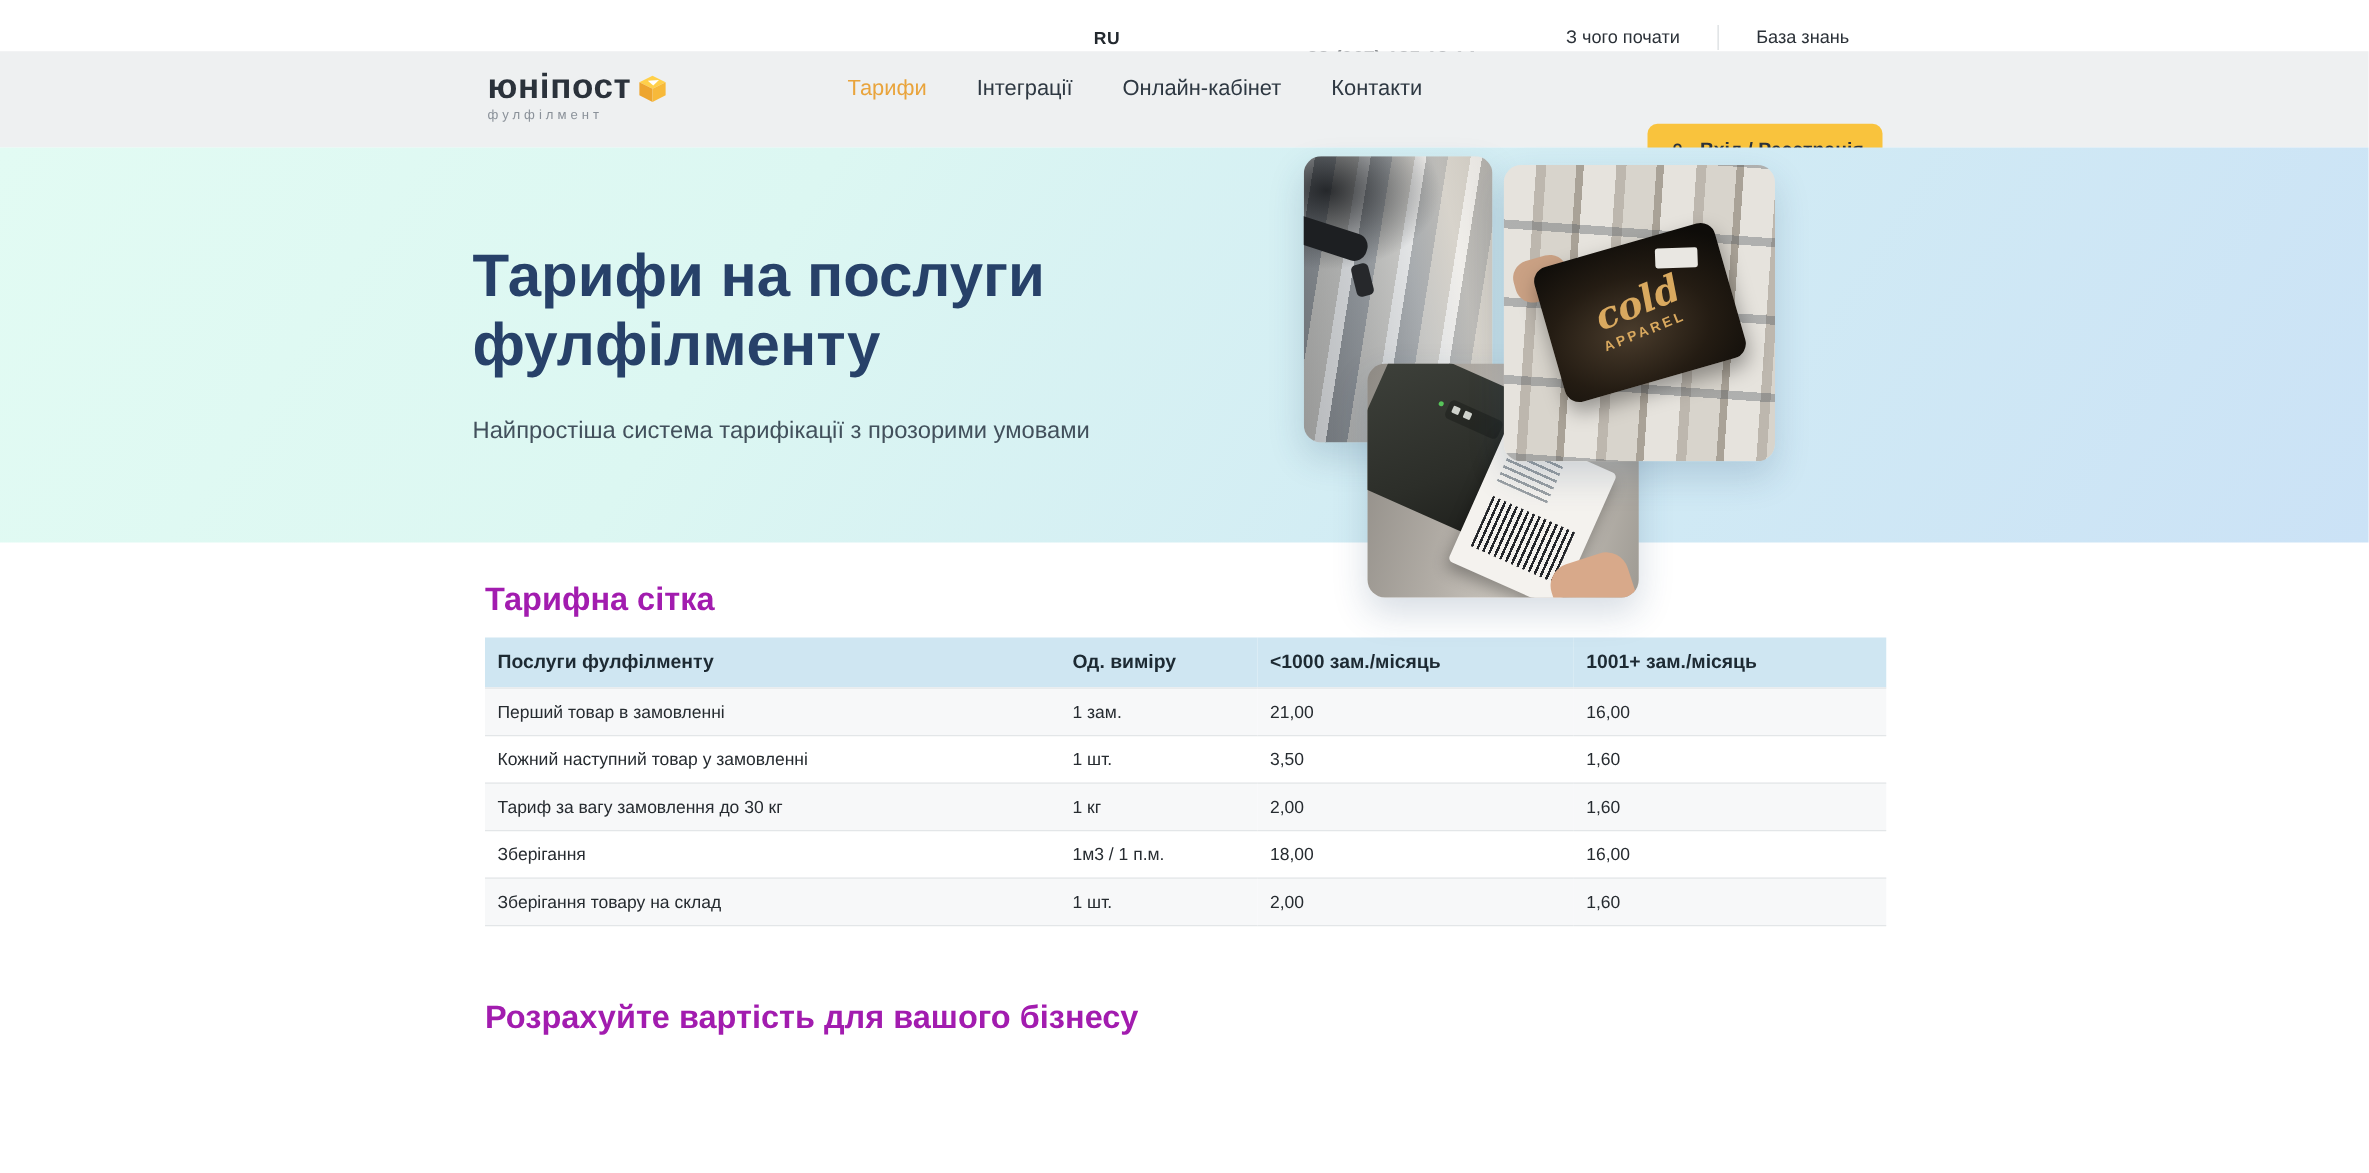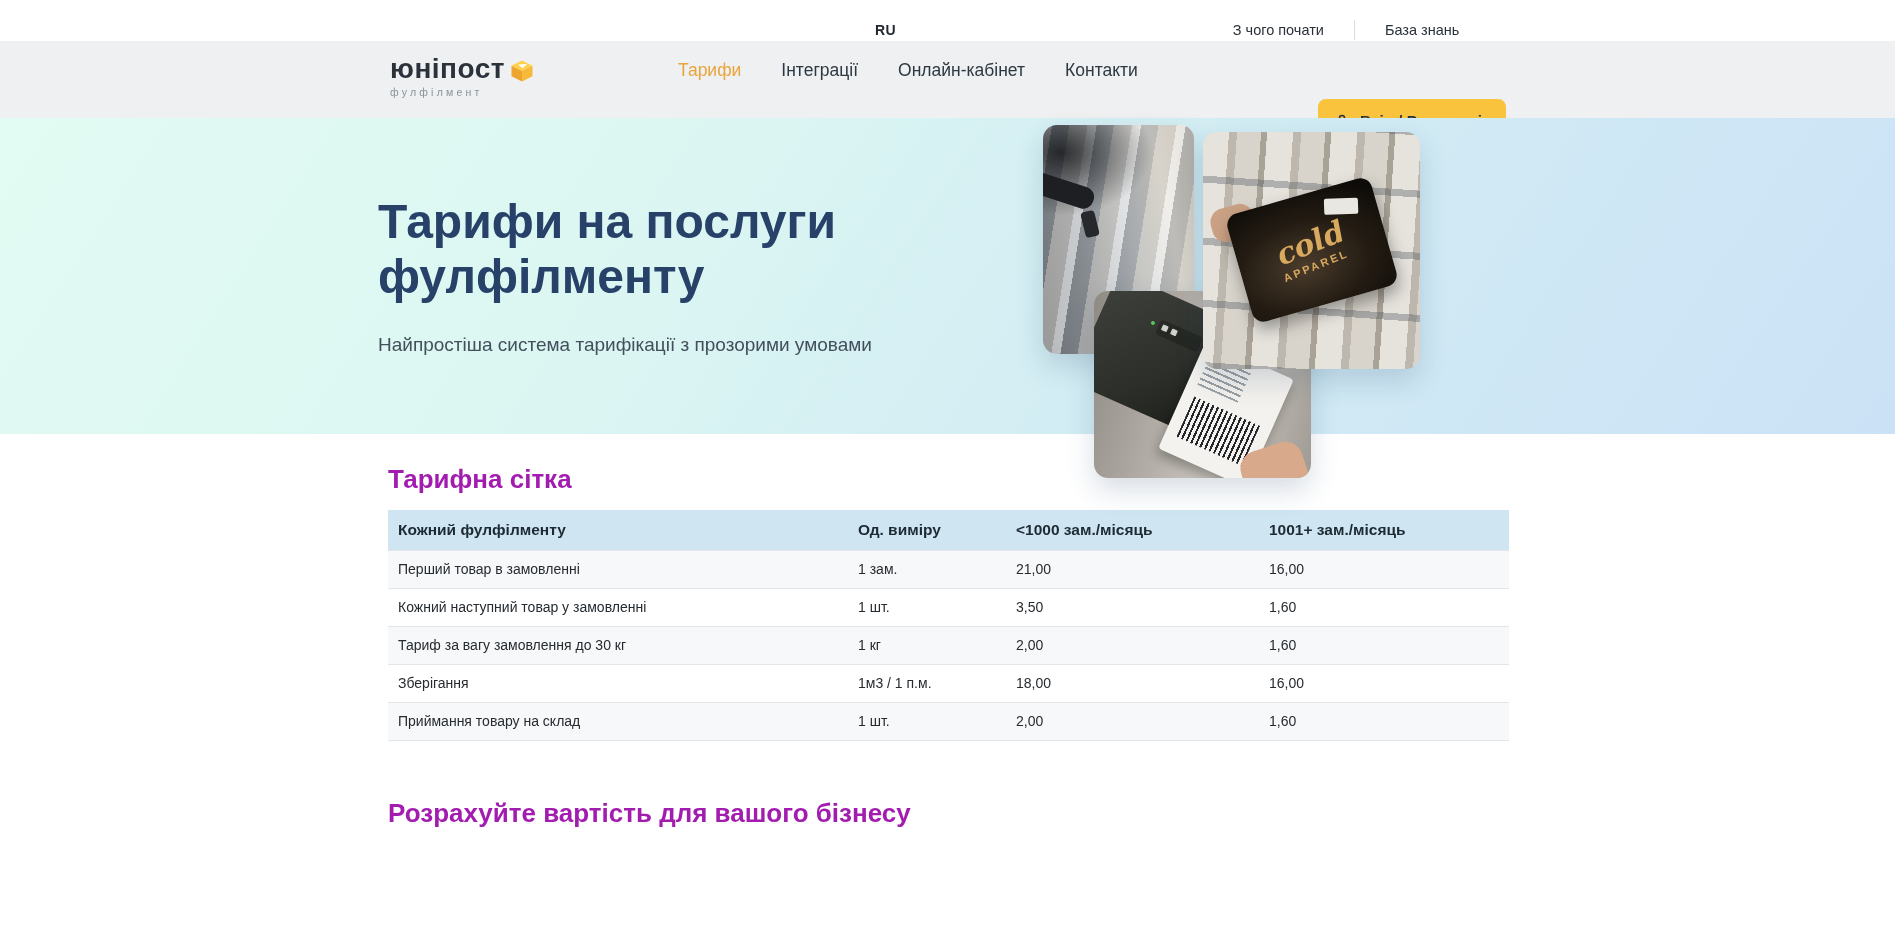--- a/index.html
+++ b/index.html
@@ -7,21 +7,21 @@
               font-family:"Liberation Sans", sans-serif; }
 
   
   .topbar { height:41px; background:#ffffff; position:relative; }
   .topbar-inner { position:absolute; left:875px; top:15px; height:30px;
                   display:flex; align-items:center;text-align:center; }
   .lang { font-size:14px; font-weight:700; color:#23292f; letter-spacing:.5px; cursor:pointer; }
   .phone-wrap { display:flex; align-items:center; margin-left:112px; cursor:pointer;margin-top:36px; }
   .phone-wrap svg { width:17px; height:17px; margin-right:11px; }
   .phone-number { font-size:16px; font-weight:600; color:#23292f; }
-  .top-links { display:flex; align-items:center; margin-left:52px; }
+  .top-links { display:flex; align-items:center; margin-left:72px; }
   .top-link { font-size:14.5px; color:#2b3138; cursor:pointer; }
   .top-divider { width:1px; height:20px; background:#d9dde0; margin:0 30px; }
 
   
   .header { height:77px; background:#eef0f1; position:relative; }
   .logo { position:absolute; left:390px; top:14px; cursor:pointer; }
   .logo-row { display:flex; align-items:flex-end; }
   .logo-name { font-size:28px; font-weight:800; color:#2b323b; letter-spacing:.5px; line-height:1; }
   .logo-cube { width:24px; height:24px; margin-left:5px; margin-top:-4px; }
   .logo-tagline { font-size:10.5px; color:#8a9199; letter-spacing:3.2px; margin-top:3px; }
@@ -193,21 +193,21 @@
 
   <table>
     <colgroup>
         <col class="c1">
         <col class="c2">
         <col class="c3">
         <col class="c4">
       </colgroup>
     <thead>
       <tr>
-        <th>Кожний фулфілменту</th>
+        <th>Послуги фулфілменту</th>
         <th>Од. виміру</th>
         <th>&lt;1000 зам./місяць</th>
         <th>1001+ зам./місяць</th>
       </tr>
     </thead>
     <tbody>
       <tr>
         <td>Перший товар в замовленні</td>
         <td>1 зам.</td>
         <td>21,00</td>
@@ -225,21 +225,21 @@
         <td>2,00</td>
         <td>1,60</td>
       </tr>
       <tr>
         <td>Зберігання</td>
         <td>1м3 / 1 п.м.</td>
         <td>18,00</td>
         <td>16,00</td>
       </tr>
       <tr>
-        <td>Приймання товару на склад</td>
+        <td>Зберігання товару на склад</td>
         <td>1 шт.</td>
         <td>2,00</td>
         <td>1,60</td>
       </tr>
     </tbody>
   </table>
 
   <h2 class="section-title t2">Розрахуйте вартість для вашого бізнесу</h2>
 </div>
 

